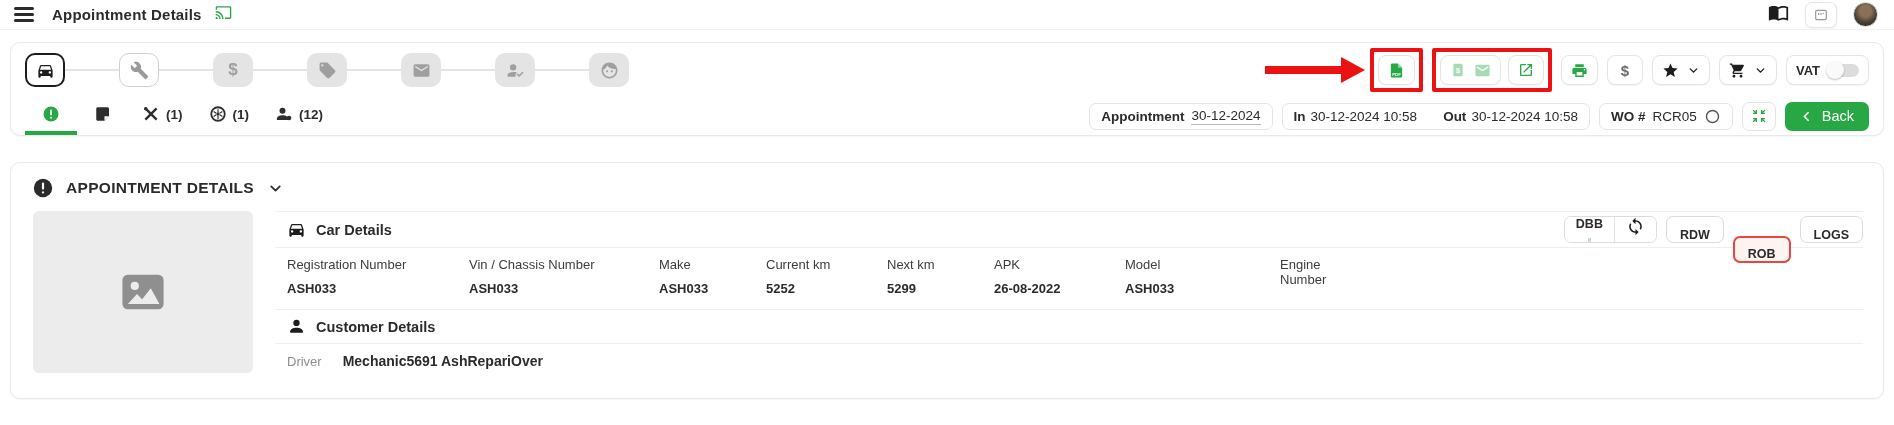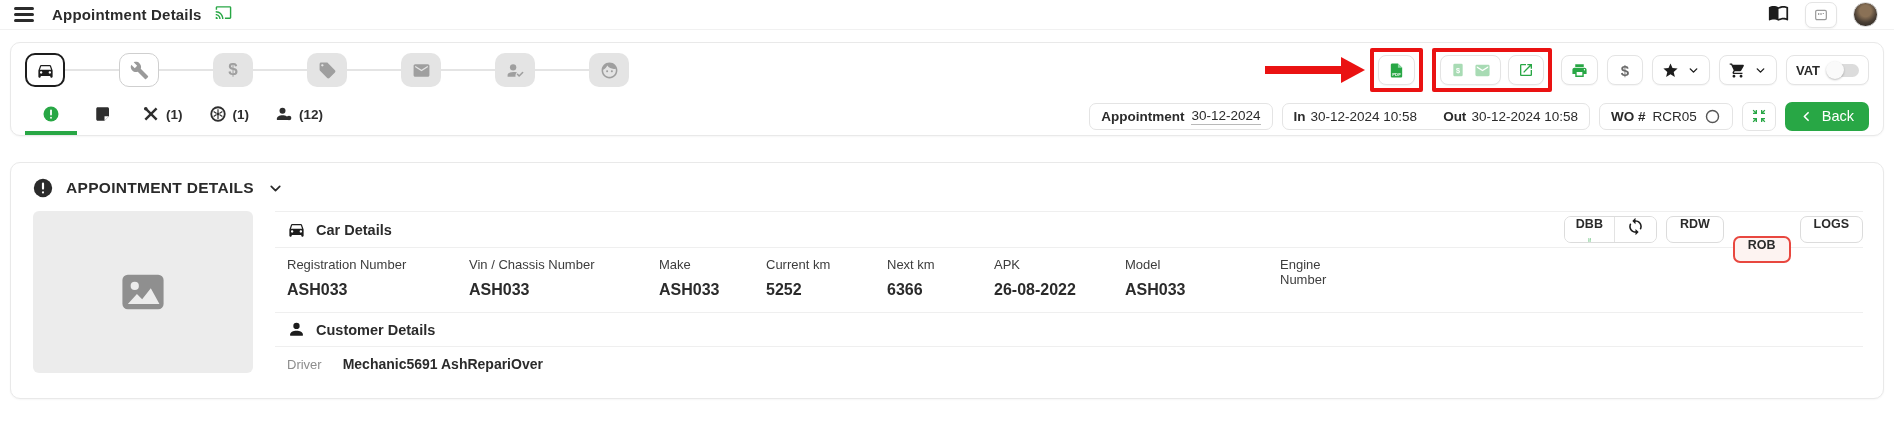--- a/index.html
+++ b/index.html
@@ -58,34 +58,34 @@
   .main-card { margin-top:26px; height:237px; }
   .section-header { display:flex; align-items:center; gap:13px; padding:15px 20px 11px 22px; cursor:pointer; }
   .section-title { font-size:15.5px; font-weight:700; letter-spacing:.3px; }
   .details-body { display:flex; gap:22px; padding:2px 20px 0 22px; }
   .img-ph { width:220px; height:162px; background:#ececec; border-radius:6px; flex:none; display:flex; align-items:center; justify-content:center; }
   .details-panel { flex:1; border-top:1px solid #efefef; }
   .panel-row { border-bottom:1px solid #efefef; }
   .panel-header { height:36px; display:flex; align-items:center; gap:10px; font-size:14.5px; font-weight:700; padding-left:12px; }
   .panel-header svg { width:19px; height:19px; }
   .car-buttons { margin-left:auto; display:flex; gap:9px; align-items:center; }
-  .cbtn { height:27px; border:1px solid #dcdcdc; border-radius:7px; background:#fff; font-size:12.5px; font-weight:700; padding:0 13px; display:inline-flex; align-items:flex-start; gap:7px; color:#2b2b2b; cursor:pointer; }
+  .cbtn { height:27px; border:1px solid #dcdcdc; border-radius:7px; background:#fff; font-size:12.5px; font-weight:700; padding:0 13px; display:inline-flex; align-items:flex-end; gap:7px; color:#2b2b2b; cursor:pointer; }
   .cbtn-group { display:flex; align-items:stretch; border:1px solid #dcdcdc; border-radius:7px; overflow:hidden; height:27px; }
   .cbtn-group .gbtn { display:flex; align-items:center; gap:7px; padding:0 11px; font-size:12.5px; font-weight:700; background:#fff; cursor:pointer;flex-direction:column; }
   .cbtn-group .divider { width:1px; background:#e3e3e3; }
   .cbtn.rob { border:2px solid #e8473f; background:#fdf3f1;margin-top:40px; }
   .fields-row { display:flex; padding:9px 0 13px 12px; }
   .field { flex:none; }
   .field:nth-child(1){width:182px} .field:nth-child(2){width:190px}
   .field:nth-child(3){width:107px} .field:nth-child(4){width:121px}
   .field:nth-child(5){width:107px} .field:nth-child(6){width:131px}
   .field:nth-child(7){width:155px} .field:nth-child(8){width:86px}
   .field:nth-child(9){flex:1}
   .field .label { font-size:13px; color:#3d3d3d; margin-bottom:9px; }
-  .field .value { font-size:16px; font-weight:700; }
+  .field .value { font-size:13px; font-weight:700; }
   .customer-header { height:34px; }
   .driver-row { display:flex; align-items:center; gap:21px; padding:9px 0 12px 12px; }
   .driver-label { font-size:13px; color:#8d8d8d; }
   .driver-value { font-size:14px; font-weight:700; }
 
   .excl-badge { width:20px; height:20px; flex:none; }
 </style>
 </head>
 <body>
 
@@ -373,21 +373,21 @@
         <div class="field">
           <div class="label">Make</div>
           <div class="value">ASH033</div>
         </div>
         <div class="field">
           <div class="label">Current km</div>
           <div class="value">5252</div>
         </div>
         <div class="field">
           <div class="label">Next km</div>
-          <div class="value">6366</div>
+          <div class="value">5299</div>
         </div>
         <div class="field">
           <div class="label">APK</div>
           <div class="value">26-08-2022</div>
         </div>
         <div class="field">
           <div class="label">Model</div>
           <div class="value">ASH033</div>
         </div>
         <div class="field">

